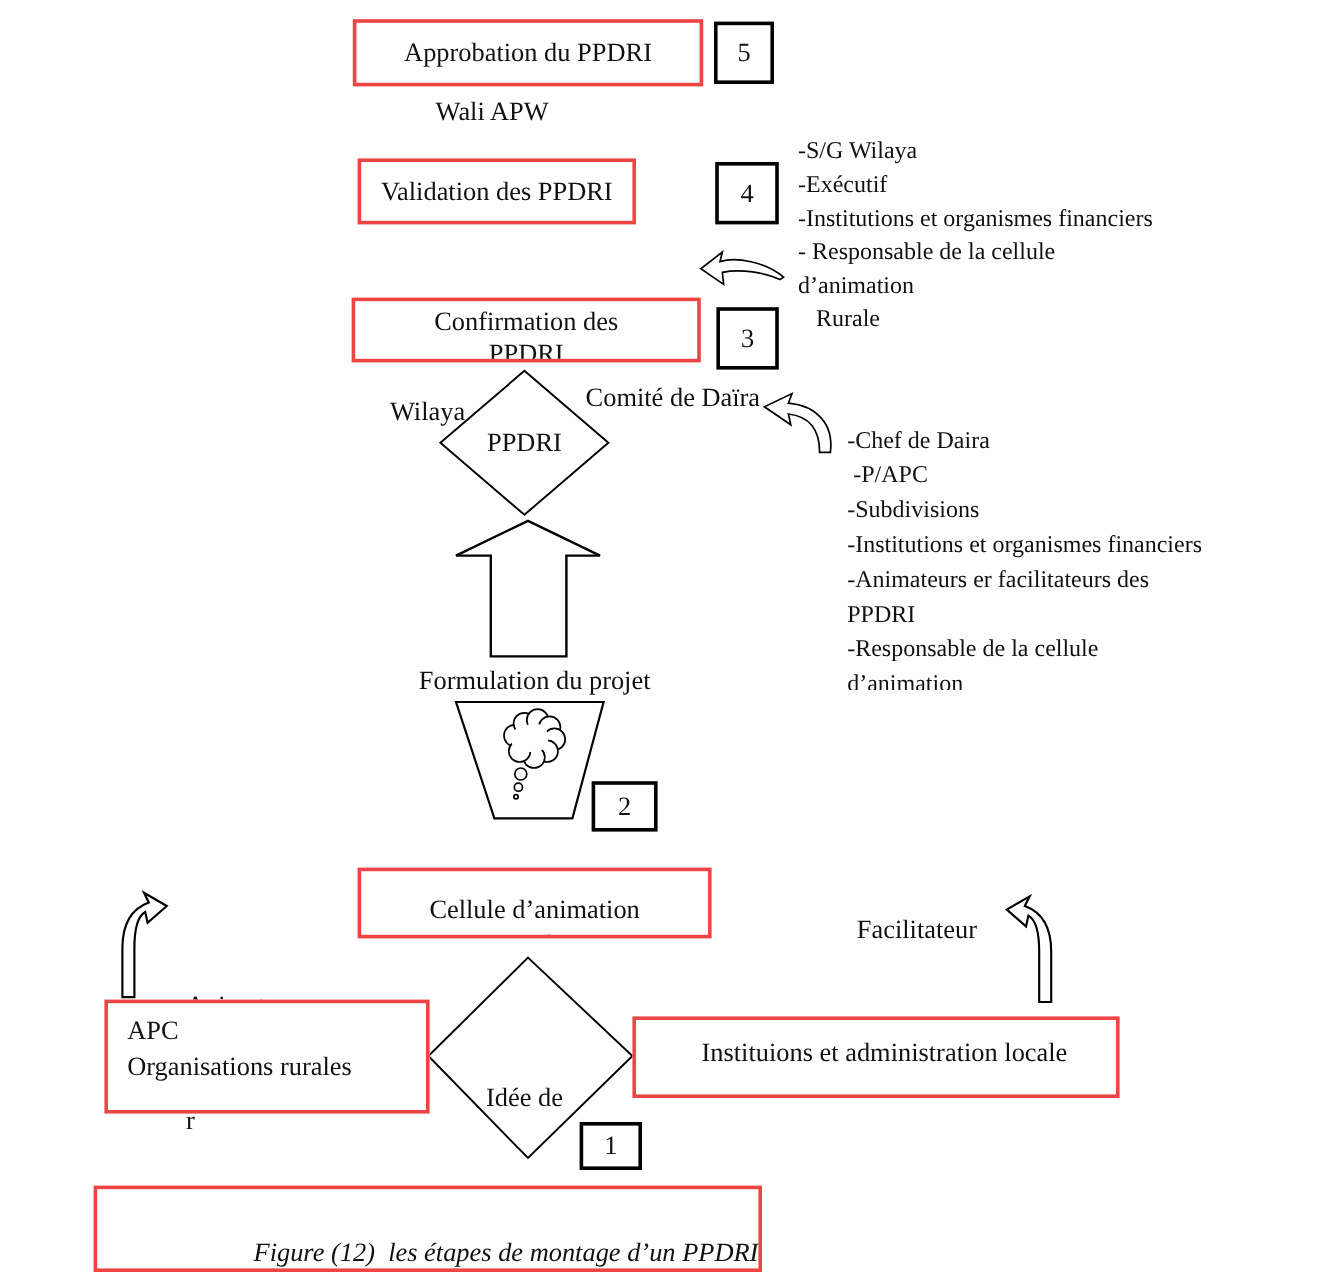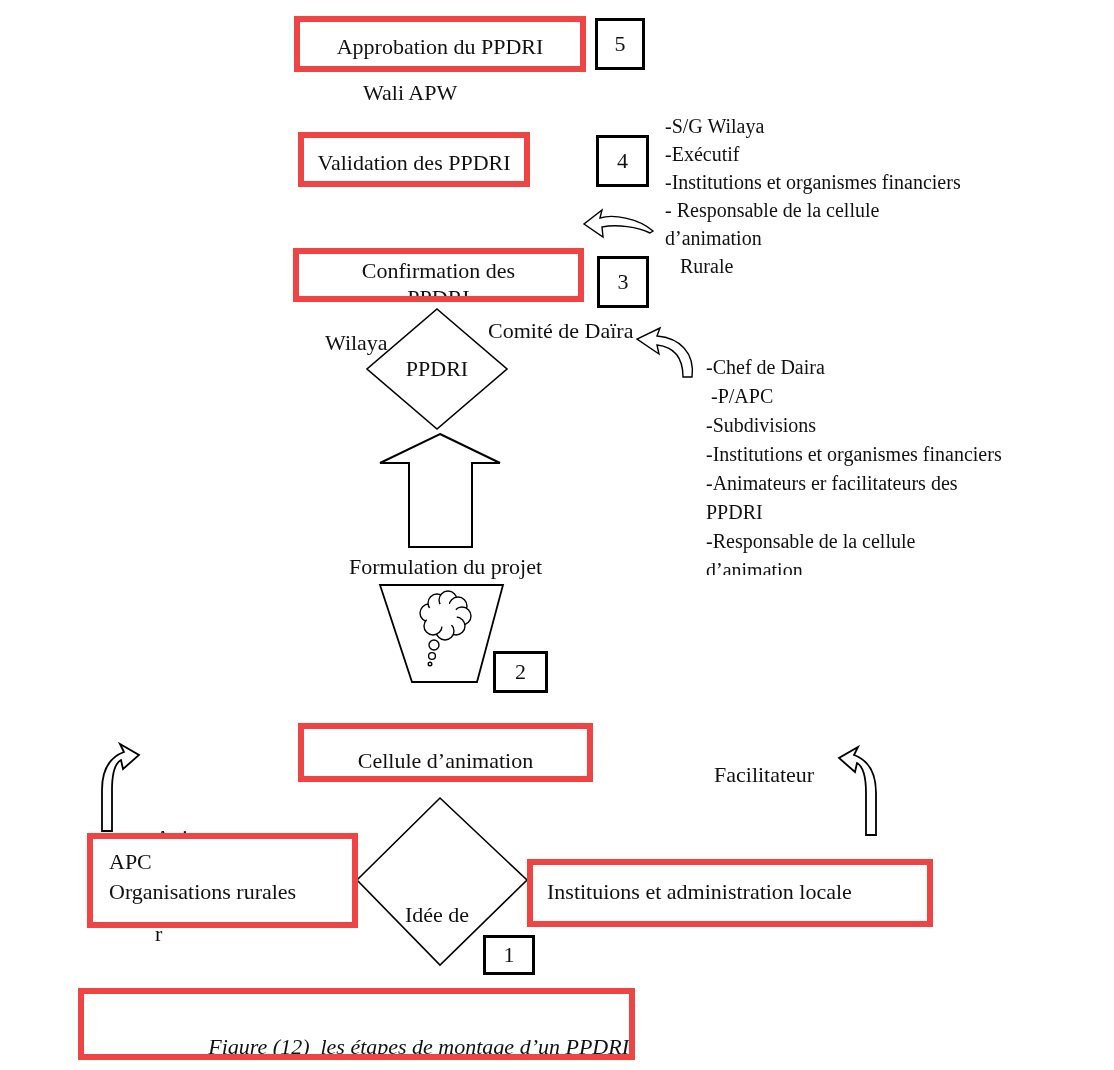--- a/index.html
+++ b/index.html
@@ -2,21 +2,21 @@
 <html><head>
 <meta charset="utf-8">
 <style>
   html,body{margin:0;padding:0;background:#ffffff;}
   #canvas{
     position:relative;width:1114px;height:1070px;background:#fff;overflow:hidden;
     font-family:"Liberation Serif","DejaVu Serif",serif;color:#111;
   }
   #shapes{position:absolute;left:0;top:0;z-index:1;}
   .box{
-    position:absolute;box-sizing:border-box;border:6px solid #ef4444;background:#fff;
+    position:absolute;box-sizing:border-box;border:3px solid #ef4444;background:#fff;
     text-align:center;font-size:22px;line-height:27px;overflow:hidden;z-index:3;
   }
   .numbox{
     position:absolute;box-sizing:border-box;border:3px solid #000;background:#fff;
     display:flex;align-items:center;justify-content:center;font-size:22px;z-index:3;
   }
   .txt{position:absolute;font-size:22px;line-height:26px;white-space:pre;z-index:3;}
   .list{position:absolute;font-size:20px;line-height:28px;overflow:hidden;z-index:3;}
   .list div{white-space:pre;}
   #comite-technique{z-index:2;}
@@ -33,21 +33,21 @@
   #comite-daira{left:488px;top:318px;}
   #list-daira{left:706px;top:353px;width:406px;height:222px;line-height:29px;}
   #ppdri-label{left:387px;top:356px;width:100px;text-align:center;}
   #formulation{left:349px;top:554px;}
   #num2{left:493px;top:651px;width:55px;height:42px;}
   #cellule-box{left:298px;top:723px;width:295px;height:59px;padding-top:17px;line-height:29px;}
   #animateur{left:155px;top:758px;width:120px;line-height:32px;}
   #facilitateur{left:714px;top:762px;}
   #apc-box{left:87px;top:833px;width:271px;height:95px;text-align:left;padding:8px 0 0 16px;line-height:30px;}
   #idee-label{left:405px;top:845px;width:110px;text-align:left;line-height:28px;}
-  #institutions-box{left:527px;top:847px;width:406px;height:68px;text-align:left;padding:13px 0 0 14px;margin-top:12px;}
+  #institutions-box{left:527px;top:847px;width:406px;height:68px;text-align:center;padding:13px 0 0 14px;}
   #num1{left:483px;top:935px;width:52px;height:40px;}
   #caption-box{left:78px;top:988px;width:557px;height:72px;text-align:right;padding:12px 0 0 22px;
     font-style:italic;white-space:pre;overflow:hidden;}
 </style>
 </head>
 <body>
 
 <div id="canvas">
 
   <svg id="shapes" width="1114" height="1070" viewBox="0 0 1114 1070">

